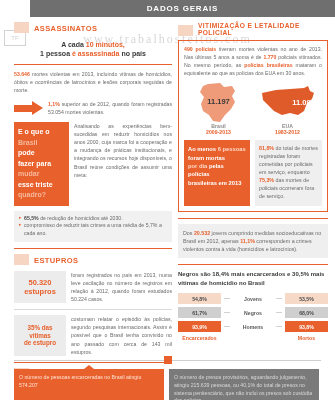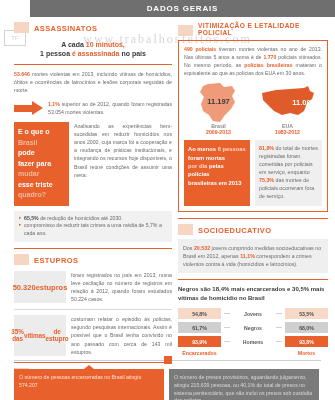--- a/index.html
+++ b/index.html
@@ -66,21 +66,21 @@
 
   
   .bullets { background: #f1f1f1; padding: 4px 5px; margin-top: 5px; }
   .bullet { font-size: 5.2px; color: #6b6b6b; line-height: 1.5; padding-left: 5px; position: relative; }
   .bullet::before { content: "\25B8"; position: absolute; left: 0; top: 0; color: #e8602c; font-size: 4.5px; }
   .bullet b { color: #4a4a4a; }
 
   
   .grey-chip {
     background: #ececec; color: #e8602c; width: 52px; flex: none;
-    display: flex; flex-direction: row; align-items: center; justify-content: center;
+    display: flex; flex-direction: column; align-items: center; justify-content: center;
     text-align: center; font-size: 7.5px; font-weight: bold; line-height: 1.25; padding: 4px 2px;
   }
   .grey-chip.small { font-size: 6.3px; }
 
   .rule { height: 1px; background: #e8602c; margin: 6px 0 5px 0; }
   .rule.thin { background: #d9d9d9; }
 
   
   .timeline { position: relative; height: 9px; margin-top: 6px; }
   .timeline .line { position: absolute; left: 0; right: 0; top: 4px; height: 1px; background: #cfcfcf; }
@@ -308,24 +308,20 @@
           <div class="w">brasileiras em 2013</div>
         </div>
         <div class="grey-card">
           <span class="num-or">81,8%</span><span> do total de mortes registradas foram cometidas por policiais em serviço, enquanto </span><span class="num-or">75,3%</span><span> das mortes de policiais ocorreram fora de serviço.</span>
         </div>
       </div>
     </div>
 
     <div class="rule"></div>
 
-    <div class="sec-head">
-      <div class="sec-chip"></div>
-      <div class="sec-title">SOCIOEDUCATIVO</div>
-    </div>
 
     <div class="grey-panel">
       <span>Dos </span><span class="num-or">20.532</span><span> jovens cumprindo medidas socioeducativas no Brasil em 2012, apenas </span><span class="num-or">11,1%</span><span> correspondem a crimes violentos contra à vida (homicídios e latrocínios).</span>
     </div>
 
     <div class="rule"></div>
 
     <div class="neg-title">
       <span>Negros são </span><span>18,4%</span><span> mais encarcerados e </span><span>30,5%</span><span> mais vítimas de homicídio no Brasil</span>
     </div>

